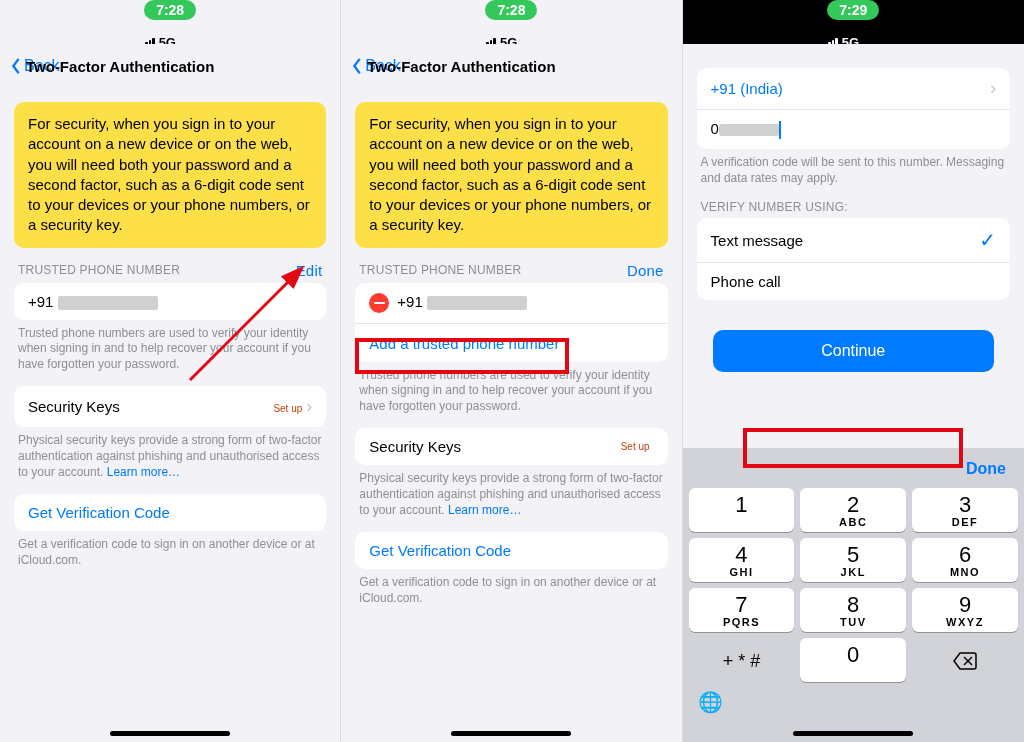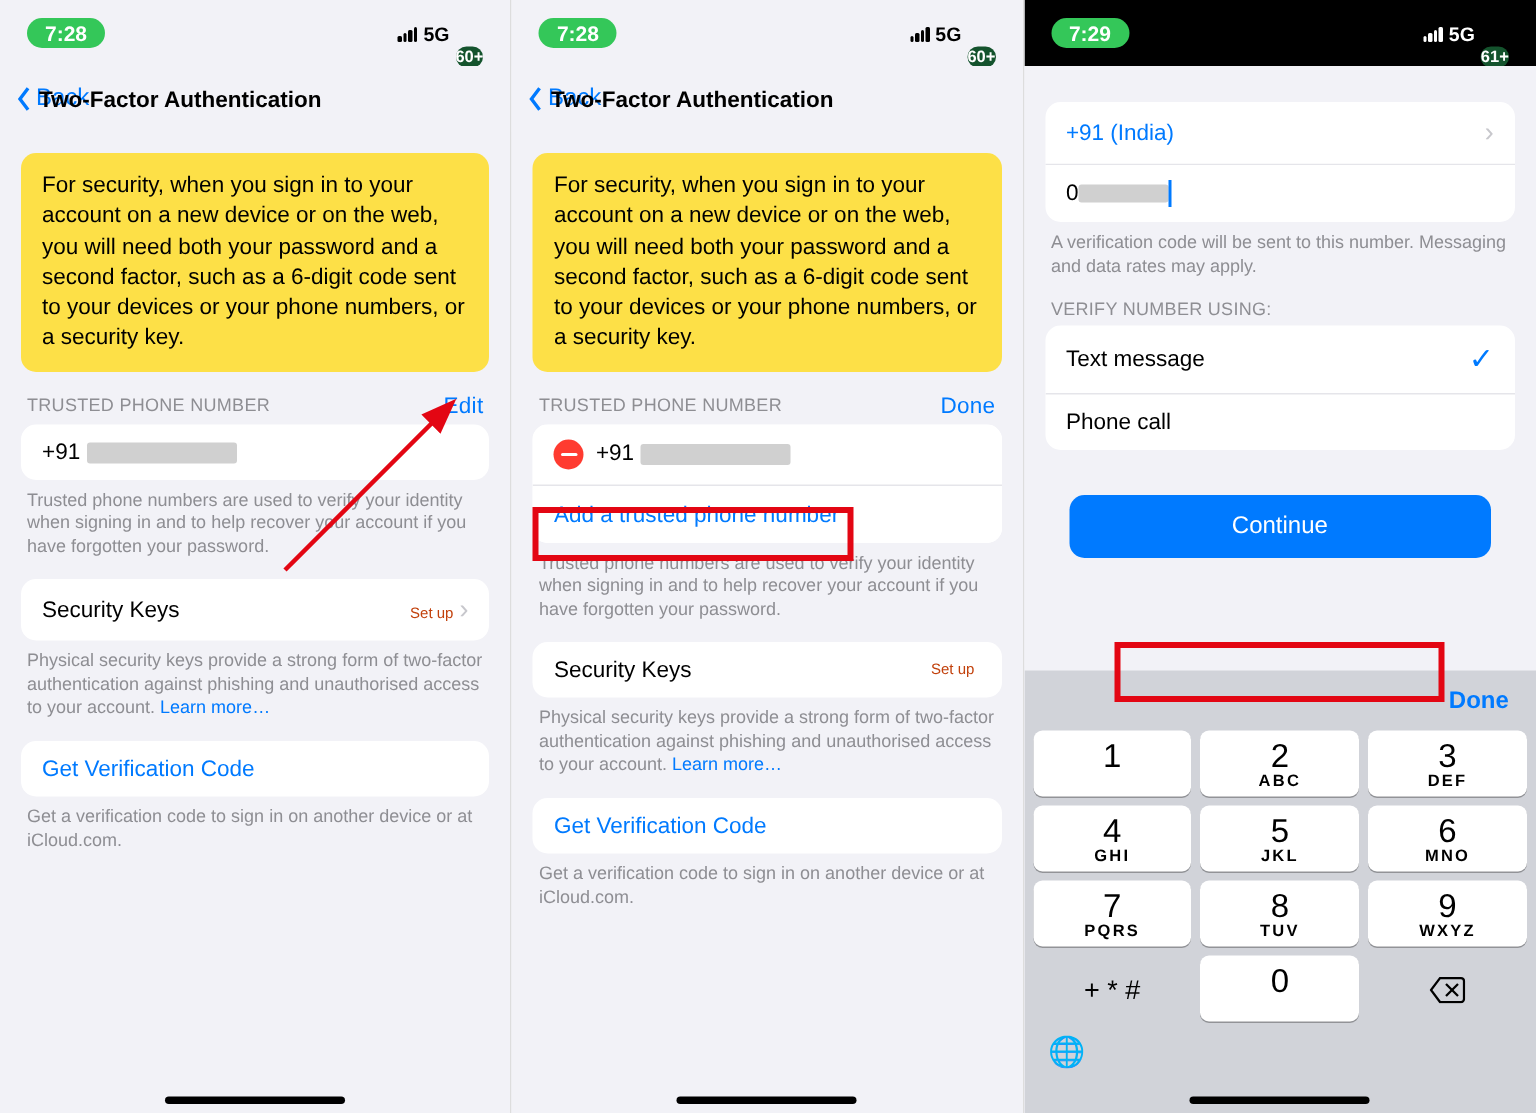--- a/index.html
+++ b/index.html
@@ -1,21 +1,21 @@
 <!DOCTYPE html>
 <html><head>
 <meta charset="utf-8">
 <style>
   * { box-sizing: border-box; margin: 0; padding: 0; font-family: -apple-system, BlinkMacSystemFont, "Segoe UI", sans-serif; }
   body { background: #f0f0f0; display: flex; justify-content: center; }
   .container { display: flex; width: 1024px; height: 742px; background: #fff; }
   .phone { width: 341.3px; height: 742px; position: relative; background: #f2f2f7; overflow: hidden; border-right: 1px solid #ddd; }
   .phone:last-child { border-right: none; }
   .phone.dark-top { background: #f2f2f7; }
-  .status-bar { height: 44px; display: flex; align-items: center; justify-content: space-between; padding: 0 18px; font-size: 14px; font-weight: 600; }
+  .status-bar { height: 44px; display: flex; align-items: center; justify-content: space-between; padding: 0 18px; font-size: 14px; font-weight: 600; flex-direction: column; }
   .status-bar.dark { background: #000; color: #fff; }
   .status-time { background: #34c759; color: #fff; padding: 2px 12px; border-radius: 12px; font-weight: 600; font-size: 14px; }
   .status-right { display: flex; align-items: center; gap: 4px; font-size: 13px; }
   .battery { background: #14532d; color: #fff; padding: 1px 0; border-radius: 8px; font-size: 11px; font-weight: 700; margin-top: 31px; }
   .signal-bars { display: inline-flex; gap: 1px; align-items: flex-end; height: 11px; }
   .bar { width: 2.5px; background: #000; border-radius: 1px; }
   .dark .bar { background: #fff; }
   .b1 { height: 4px; } .b2 { height: 6px; } .b3 { height: 8px; } .b4 { height: 10px; }
   .nav-bar { height: 44px; display: flex; align-items: center; padding: 0 10px; position: relative; background: #f2f2f7; }
   .nav-back { color: #007aff; font-size: 16px; display: flex; align-items: center; gap: 2px; }

